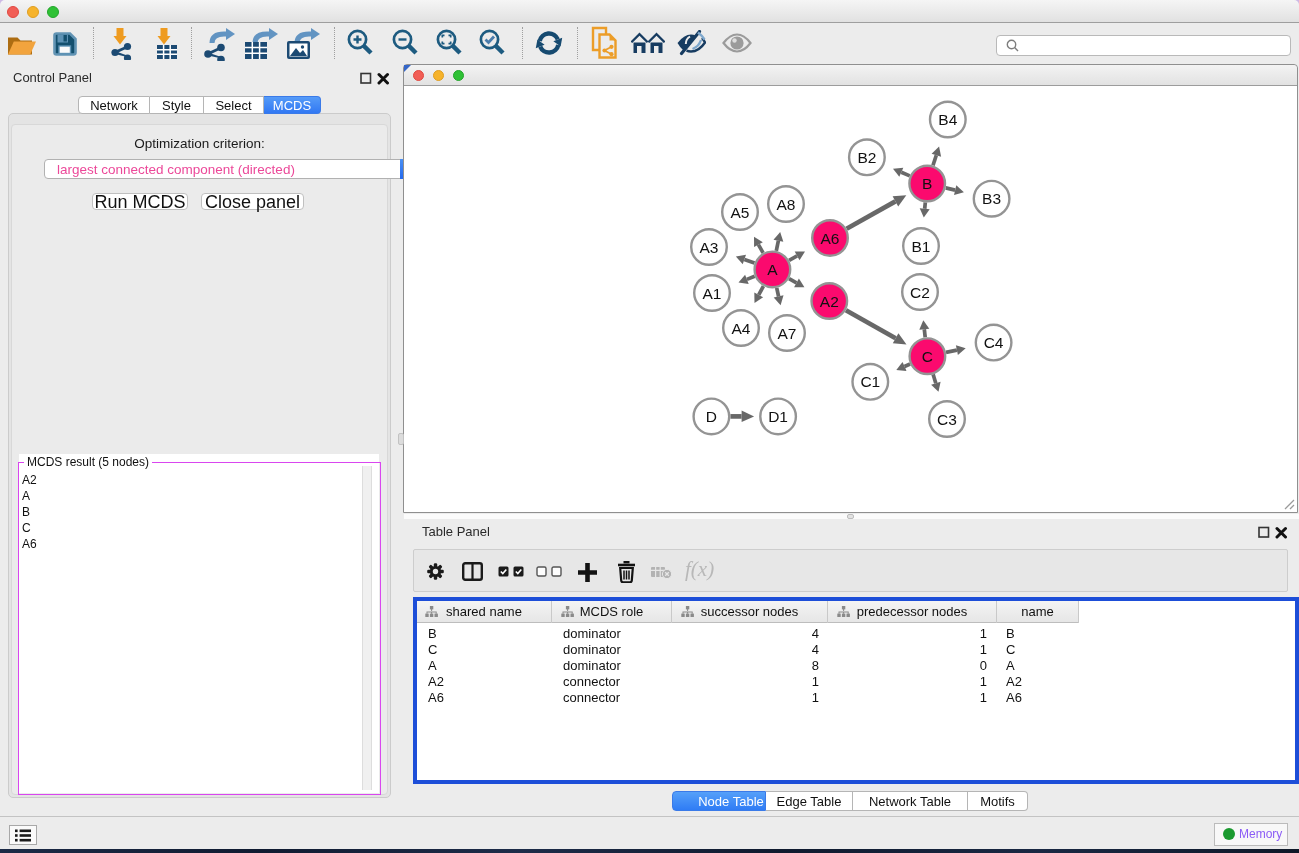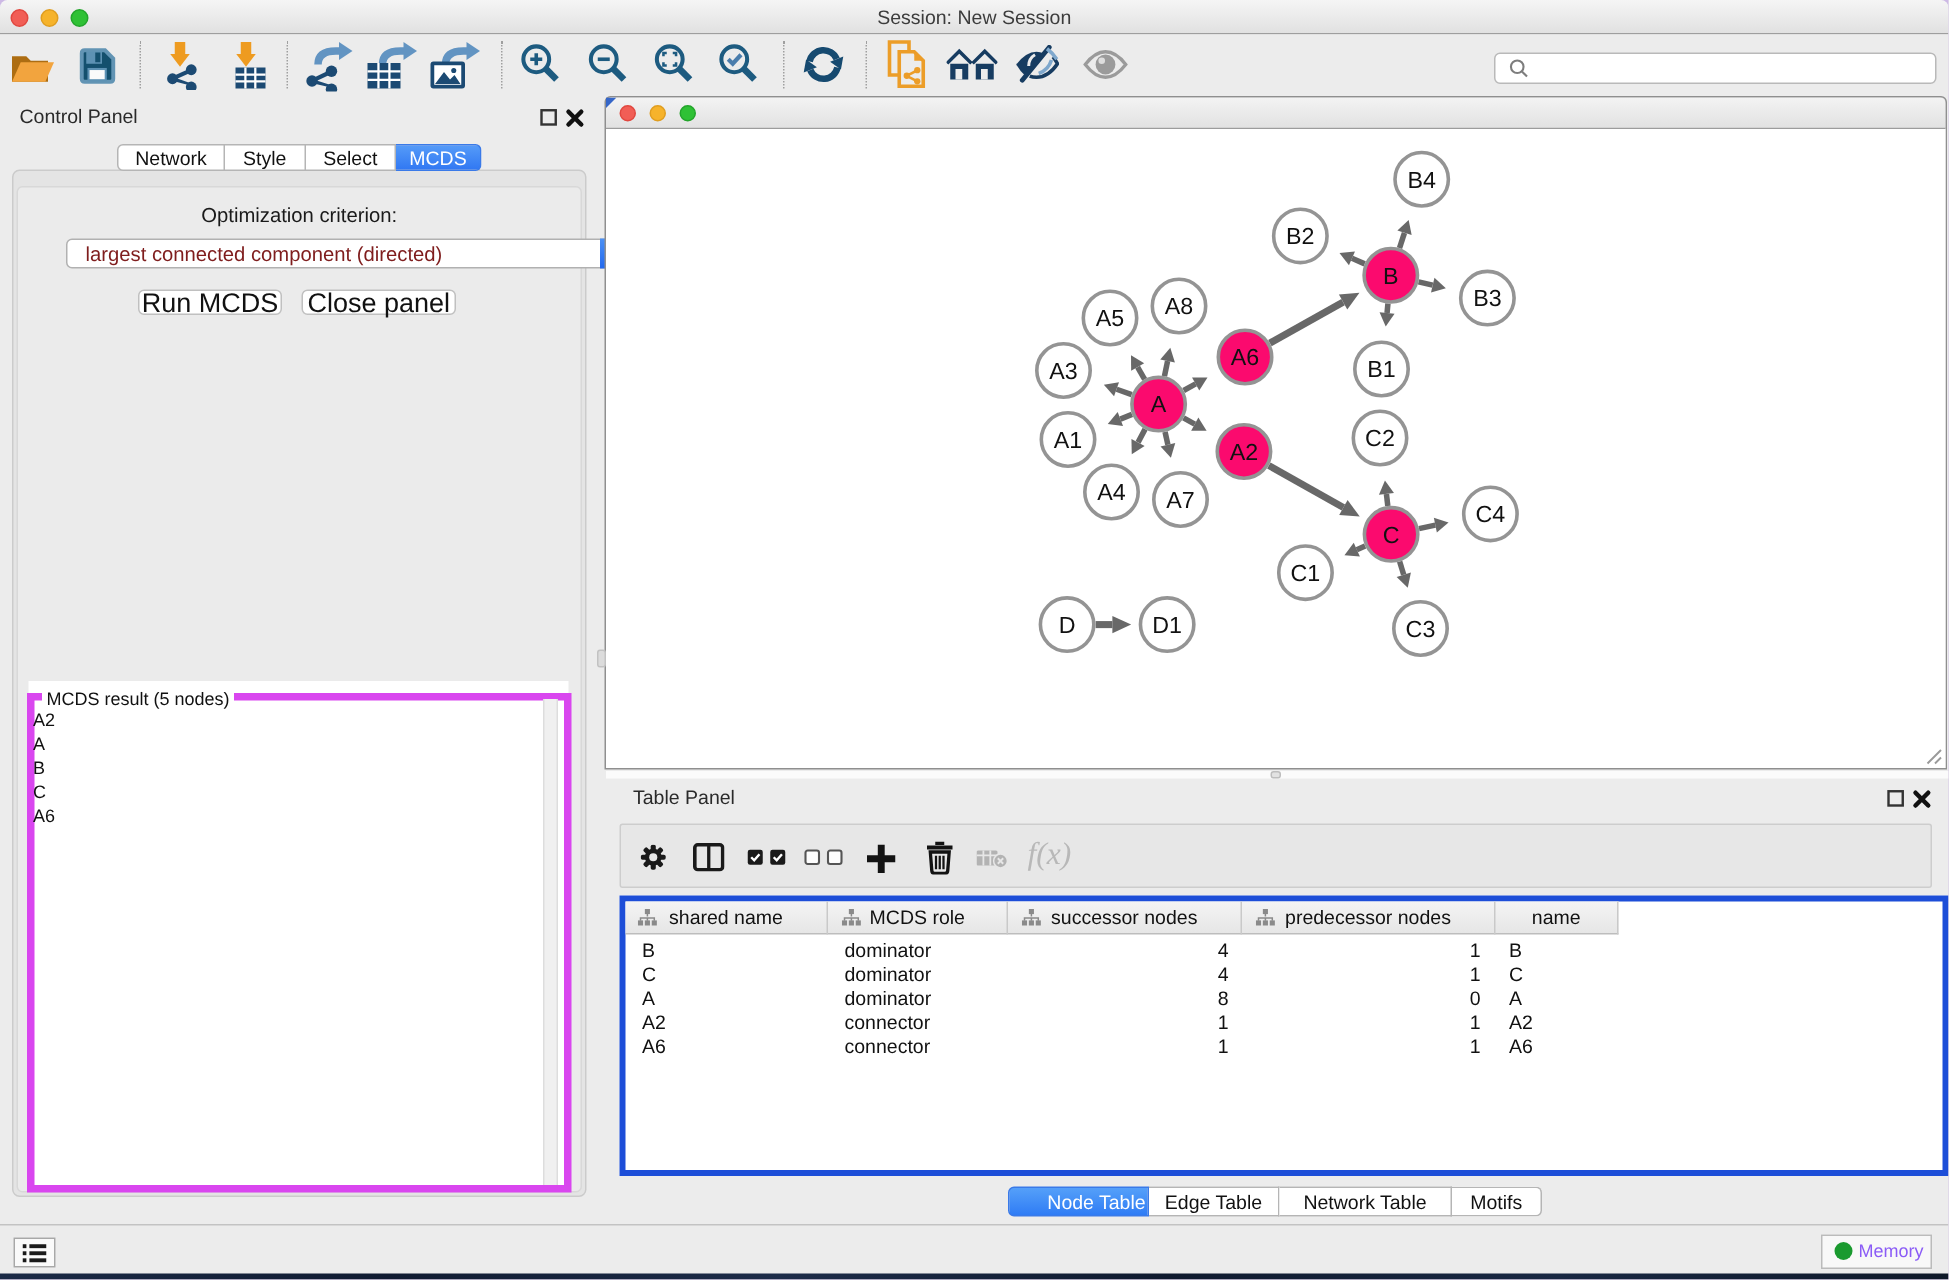--- a/index.html
+++ b/index.html
@@ -16,25 +16,25 @@
 
 .cp-title { position:absolute; left:13px; top:70px; font-size:13px; color:#2a2a2a; }
 .panelbox { position:absolute; left:8px; top:113px; width:383px; height:685px; background:#e4e4e4; border:1px solid #cbcbcb; border-radius:5px; }
 .panelinner { position:absolute; left:11px; top:124px; width:377px; height:671px; background:#ebebeb; border:1px solid #d8d8d8; border-radius:4px; }
 .tabs { position:absolute; left:78px; top:96px; height:18px; display:flex; }
 .tab { height:18px; line-height:17px; font-size:13px; color:#111; background:#fff; border:1px solid #b5b5b5; border-left:none; text-align:center; }
 .tab.first { border-left:1px solid #b5b5b5; border-radius:4px 0 0 4px; }
 .tab.last { border-radius:0 4px 4px 0; }
 .tab.sel { background:linear-gradient(#559bf8,#3178f3); color:#fff; border-color:#3a7ae8; }
 .optlabel { position:absolute; left:0px; top:136px; width:399px; text-align:center; font-size:13.5px; color:#1a1a1a; }
-.combo { position:absolute; left:44px; top:159px; width:373px; height:20px; background:#fff; border:1px solid #b1b1b1; border-radius:4px; font-size:13.5px; color:#7f1d1d; line-height:19px; padding-left:12px; }
+.combo { position:absolute; left:44px; top:159px; width:373px; height:20px; background:#fff; border:1px solid #b1b1b1; border-radius:4px; font-size:13.5px; color:#ec4899; line-height:19px; padding-left:12px; }
 .combo-btn { position:absolute; right:-1px; top:-1px; width:17px; height:20px; background:linear-gradient(#4b90f4,#2268ee); border-radius:0 4px 4px 0; }
 .btn { position:absolute; height:17px; background:#fff; border:1px solid #c0c0c0; border-radius:4px; font-size:18px; color:#111; text-align:center; line-height:17px; }
 .mcds-white { position:absolute; left:19px; top:454px; width:360px; height:339px; background:#fff; }
-.fieldset { position:absolute; left:18px; top:462px; width:363px; height:333px; border:5px solid #d946ef; }
+.fieldset { position:absolute; left:18px; top:462px; width:363px; height:333px; border:1px solid #d946ef; }
 .fieldset-label { position:absolute; left:5px; top:-8px; background:#fff; padding:0 3px; font-size:12px; color:#111; }
 .mcds-list { position:absolute; left:19px; top:473px; width:340px; font-size:12px; color:#111; }
 .mcds-list div { padding-left:3px; height:16px; line-height:15px; }
 .scrolltrack { position:absolute; left:362px; top:466px; width:10px; height:324px; background:#f0f0f0; border-left:1px solid #ddd; border-right:1px solid #ddd; }
 
 .netwin { position:absolute; left:403px; top:64px; width:895px; height:449px; background:#e9e9e9; border:1px solid #8f8f8f; border-radius:4px 4px 0 0; }
 .nettitle { position:absolute; left:0; top:0; width:893px; height:21px; background:linear-gradient(#f3f3f3,#e2e2e2); border-bottom:1px solid #9c9c9c; border-radius:4px 4px 0 0; }
 .canvas { position:absolute; left:0px; top:21px; width:893px; height:426px; background:#fff; }
 
 .tp-title { position:absolute; left:422px; top:524px; font-size:13px; color:#2a2a2a; }
@@ -54,21 +54,20 @@
 .hambtn { position:absolute; left:9px; top:8px; width:28px; height:20px; background:#fafafa; border:1px solid #a8a8a8; }
 .membtn { position:absolute; left:1214px; top:6px; width:74px; height:23px; background:#f8f8f8; border:1px solid #bbb; font-size:12px; color:#8b5cf6; line-height:21px; }
 .darkstrip { position:absolute; left:0; top:849px; width:1299px; height:4px; background:linear-gradient(90deg,#1b2a46,#101b31 20%,#1d2c49 40%,#0f1a2e 60%,#192843 80%,#0e1828); }
 </style></head>
 <body>
 <div class="win"></div>
 <div class="titlebar">
   <div class="tl" style="left:7px; background:#f15e56; border:0.5px solid #e14840;"></div>
   <div class="tl" style="left:27px; background:#f6b32b; border:0.5px solid #e09e20;"></div>
   <div class="tl" style="left:47px; background:#2fc135; border:0.5px solid #23a52b;"></div>
-  <div class="title">Session: New Session</div>
 </div>
 <div class="toolbar">
 
   <svg class="ticon" style="left:6px; top:6px" width="30" height="32" viewBox="0 0 30 32">
     <path d="M2 8.5 h9.5 l3 3 h11.5 v14 H2 z" fill="#ad6d12"></path>
     <path d="M2 25.5 L7.8 12.5 H30 L24.2 25.5 Z" fill="#f2a43e"></path>
   </svg>
   <svg class="ticon" style="left:52px; top:8px" width="26" height="26" viewBox="0 0 26 26">
     <path d="M2.5 4.5 q0-2 2-2 h13.5 l5.5 5.5 v13.5 q0 2 -2 2 h-17 q-2 0 -2-2 z" fill="#14506e" stroke="#6294b4" stroke-width="2.6"></path>
     <rect x="5.5" y="3.5" width="10.5" height="8" fill="#5d92b4"></rect>

